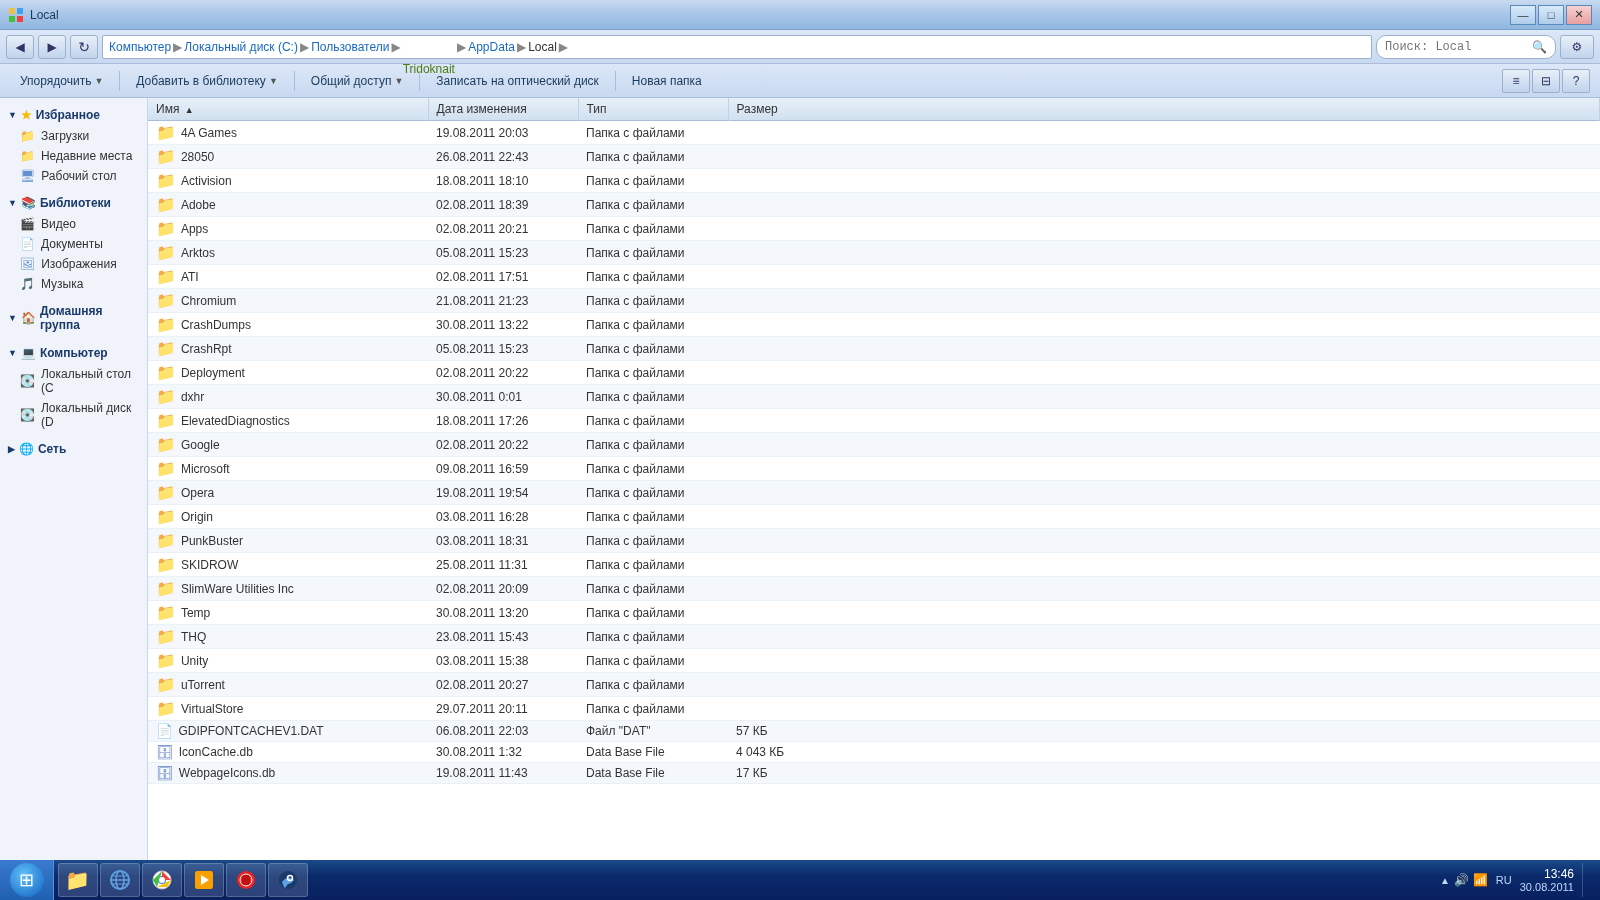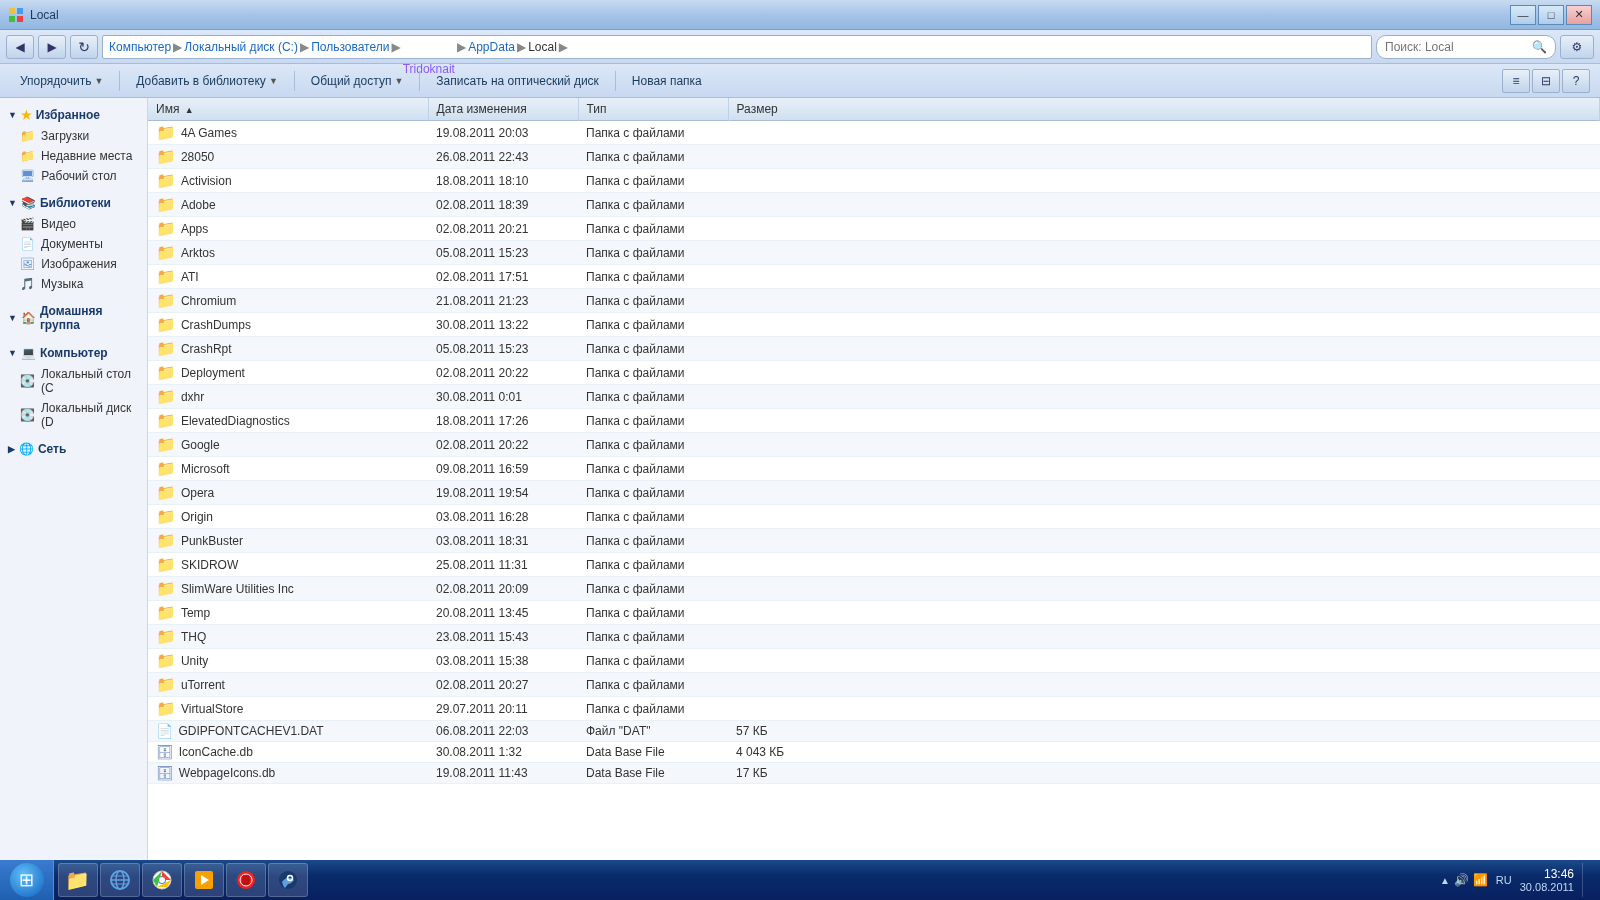--- a/index.html
+++ b/index.html
@@ -64,21 +64,21 @@
       width: 180px;
       height: 24px;
       border: 1px solid #9ab0cc;
       border-radius: 10px;
       padding: 0 8px;
       font-size: 12px;
       background: #fff;
       display: flex; align-items: center; justify-content: space-between;
     }
     .search-box input {
-      border: none; outline: none; font-size: 12px; color: #3b82f6; width: 140px; background: transparent;
+      border: none; outline: none; font-size: 12px; color: #3b82f6; width: 140px; background: transparent; font-family: Liberation Mono, monospace;
     }
 
     
     .toolbar {
       background: linear-gradient(to bottom, #dce8f8 0%, #c8d8f0 100%);
       height: 34px;
       display: flex;
       align-items: center;
       padding: 0 10px;
       gap: 2px;
@@ -237,21 +237,21 @@
   <div class="nav-btn">◀</div>
   <div class="nav-btn">▶</div>
   <div class="nav-btn" style="font-size:14px;">↻</div>
   <div class="address-path">
     <span style="color:#1a6ac0;cursor:pointer;">Компьютер</span>
     <span class="path-sep">▶</span>
     <span style="color:#1a6ac0;cursor:pointer;text-align:center;">Локальный диск (C:)</span>
     <span class="path-sep">▶</span>
     <span style="color:#1a6ac0;cursor:pointer;">Пользователи</span>
     <span class="path-sep">▶</span>
-    <span style="color:#8b5cf6;cursor:pointer;margin-top:44px;">Tridoknait</span>
+    <span style="color:#4d7c0f;cursor:pointer;margin-top:44px;">Tridoknait</span>
     <span class="path-sep">▶</span>
     <span style="color:#1a6ac0;cursor:pointer;">AppData</span>
     <span class="path-sep">▶</span>
     <span style="color:#333;cursor:pointer;">Local</span>
     <span class="path-sep">▶</span>
   </div>
   <div class="search-box">
     <input type="text" placeholder="Поиск: Local" style="">
     <span style="color:#aaa;">🔍</span>
   </div>
@@ -598,21 +598,21 @@
       <td>Папка с файлами</td>
       <td></td>
     </tr>
           <tr>
       <td>
         <div class="folder-td">
           <span style="font-size:16px;color:#f0c040;">📁</span>
           <span>Temp</span>
         </div>
       </td>
-      <td>20.08.2011 13:45</td>
+      <td>30.08.2011 13:20</td>
       <td>Папка с файлами</td>
       <td></td>
     </tr>
           <tr>
       <td>
         <div class="folder-td">
           <span style="font-size:16px;color:#f0c040;">📁</span>
           <span>THQ</span>
         </div>
       </td>

